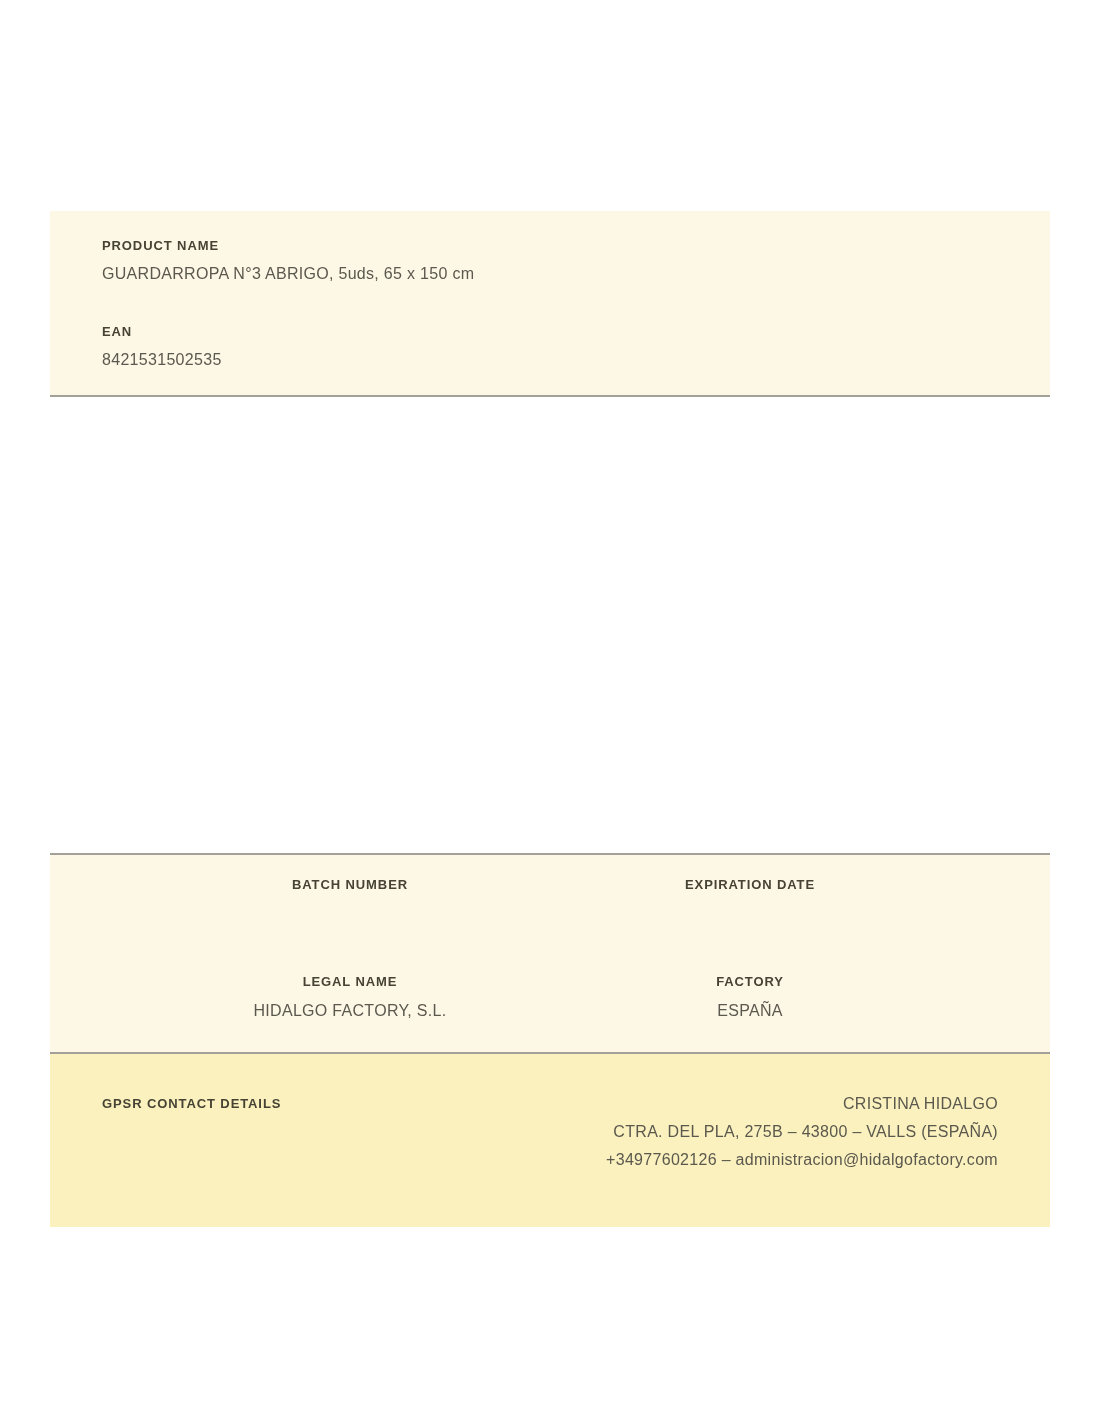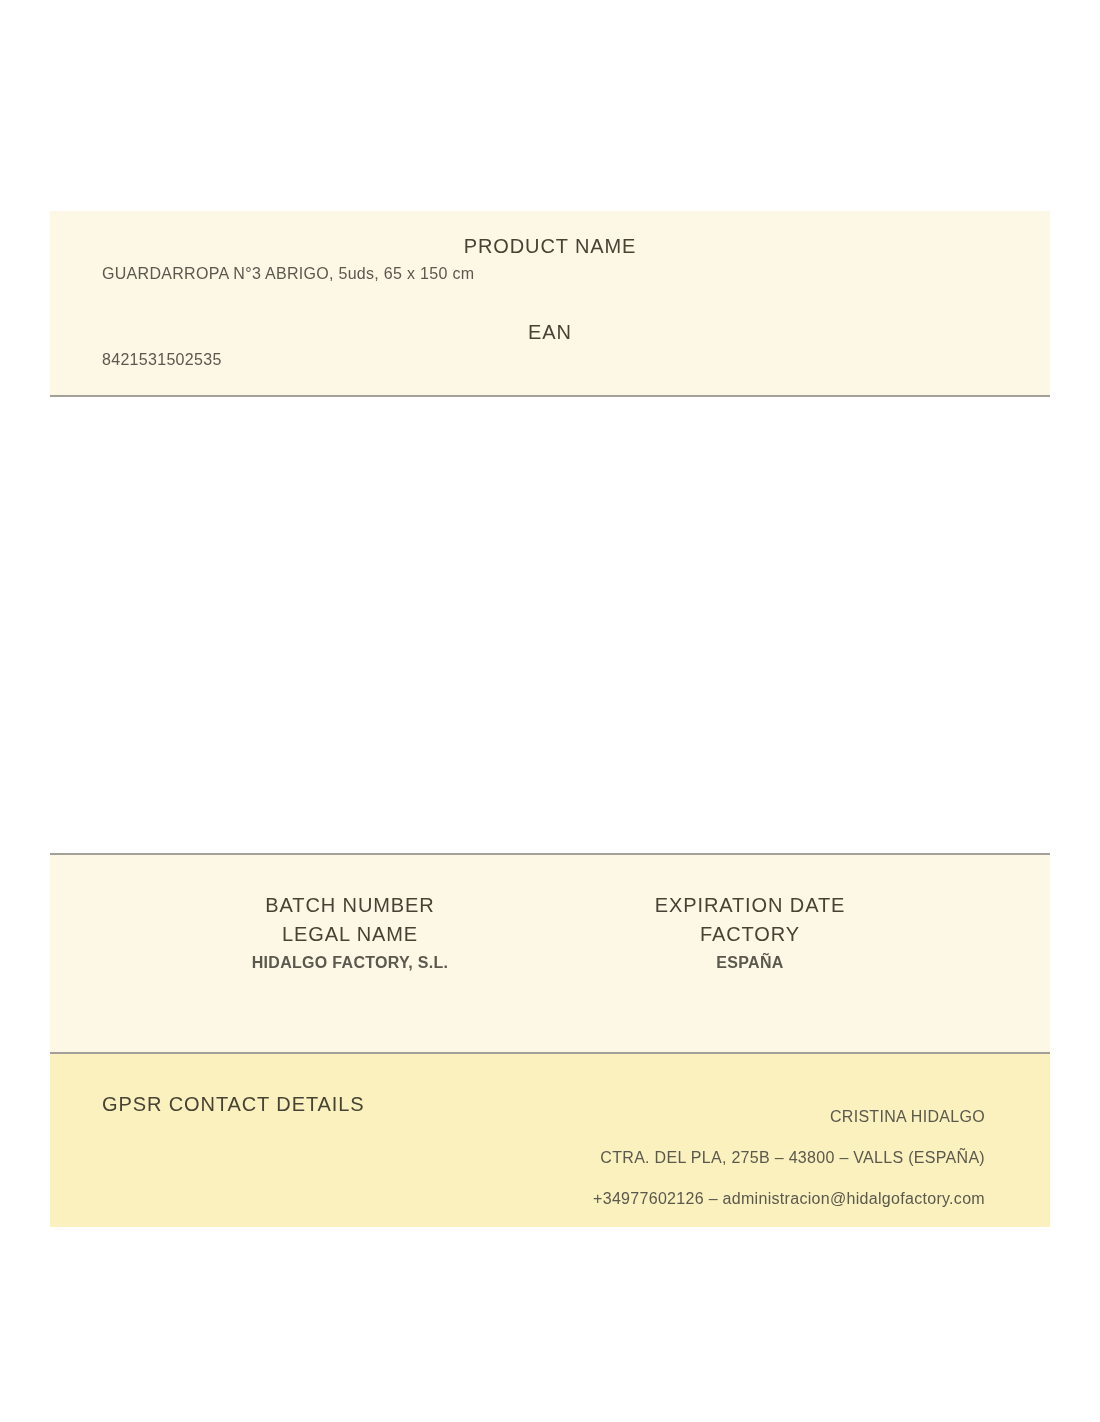--- a/index.html
+++ b/index.html
@@ -12,22 +12,22 @@
   }
   *{margin:0;padding:0;box-sizing:border-box;}
   html,body{
     width:1100px;height:1422px;
     background:var(--page-bg);
     font-family:"Liberation Sans","DejaVu Sans",sans-serif;
     position:relative;
   }
   .box{position:absolute;left:50px;width:1000px;}
   .label{
-    font-size:20px;font-weight:normal;color:var(--heading);
-    letter-spacing:.9px;line-height:20px;text-align:center;
+    font-size:13px;font-weight:bold;color:var(--heading);
+    letter-spacing:.9px;line-height:20px;
   }
   .value{
     font-size:16px;font-weight:normal;color:var(--body-text);
     letter-spacing:.3px;line-height:20px;
   }
 
   
   .top-box{
     top:211px;height:186px;
     background:var(--cream);
@@ -42,34 +42,34 @@
     top:853px;height:201px;
     background:var(--cream);
     border-top:2px solid var(--divider);
     border-bottom:2px solid var(--divider);
   }
   .mid-grid{
     width:800px;margin:0 auto;
     display:grid;grid-template-columns:1fr 1fr;
     text-align:center;
   }
-  .mid-grid.row-1{padding-top:40px;}
-  .mid-grid.row-2{}
-  .mid-grid .value{margin-top:9px;font-weight:bold;}
+  .mid-grid.row-1{padding-top:20px;}
+  .mid-grid.row-2{margin-top:68px;}
+  .mid-grid .value{margin-top:9px;}
 
   
   .bottom-box{
     top:1054px;height:173px;
     background:var(--yellow);
     display:flex;justify-content:space-between;align-items:flex-start;
     padding:36px 52px 0 52px;
   }
   .bottom-box .label{line-height:28px;letter-spacing:.9px;}
   .gpsr-contact{text-align:right;}
-  .gpsr-contact .value{line-height:28px;margin:13px;}
+  .gpsr-contact .value{line-height:28px;margin:0;}
 </style>
 </head>
 <body>
 
 <section class="box top-box">
   <div class="field">
     <div class="label">PRODUCT NAME</div>
     <div class="value">GUARDARROPA N°3 ABRIGO, 5uds, 65 x 150 cm</div>
   </div>
   <div class="field field-ean">

